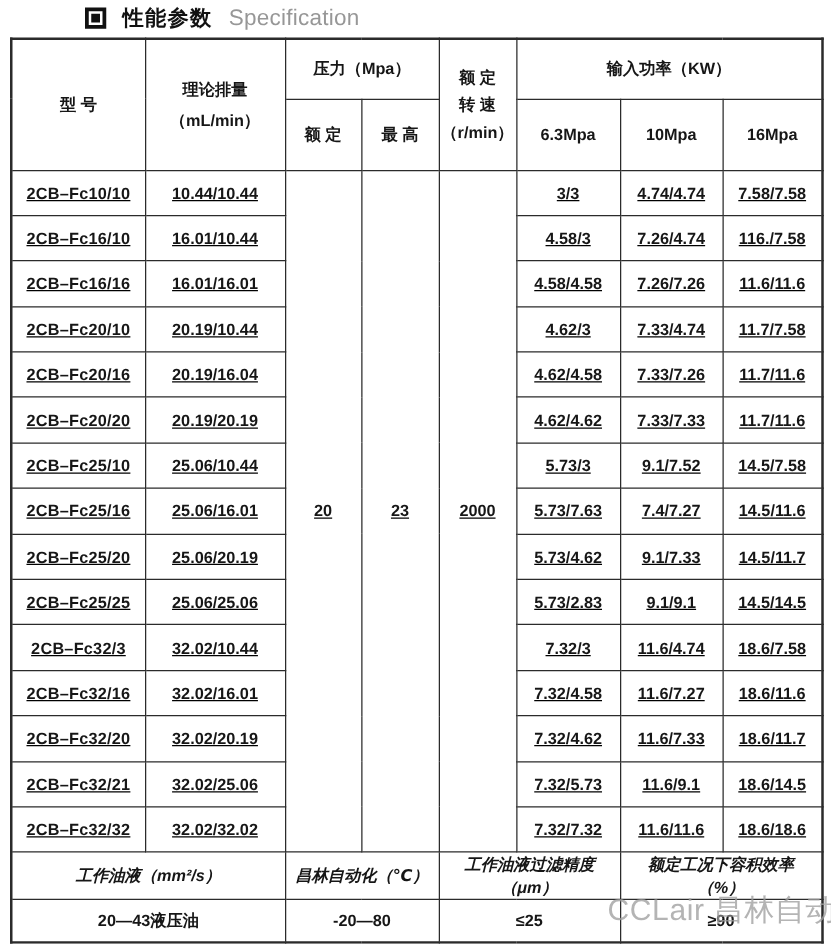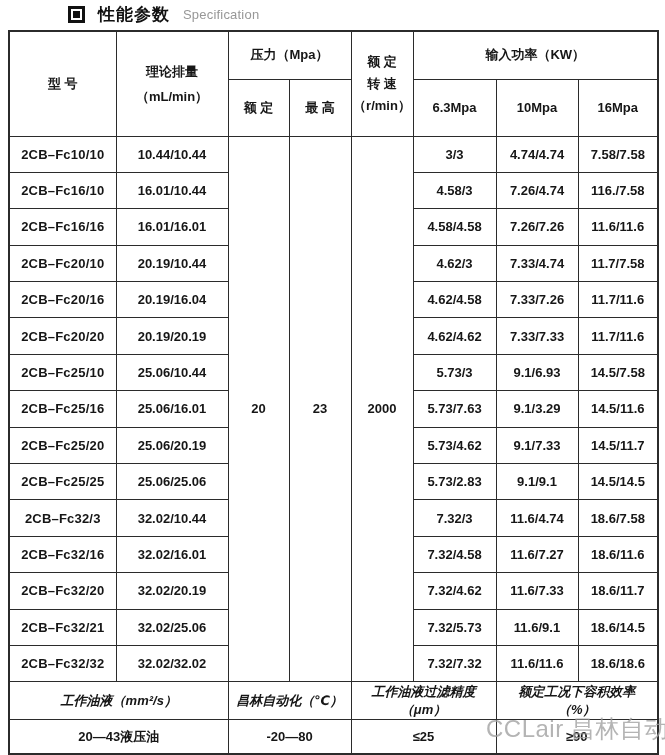--- a/index.html
+++ b/index.html
@@ -11,37 +11,37 @@
   .title-bar{
     position:absolute;left:20px;top:3px;height:22px;
     display:flex;align-items:center;gap:13px;margin-left:48px;
   }
   .icon-sq{
     width:11px;height:11px;border:3px solid #111;
     display:flex;align-items:center;justify-content:center;flex:0 0 auto;
   }
   .icon-sq-inner{width:7px;height:7px;background:#111;}
   .title-zh{font-size:17px;font-weight:bold;color:#111;letter-spacing:1px;}
-  .title-en{font-size:13px;color:#979797;letter-spacing:0.2px;}
+  .title-en{font-size:18px;color:#979797;letter-spacing:0.2px;}
 
   table.spec{
     position:absolute;left:8px;top:30px;width:649px;
     border-collapse:collapse;table-layout:fixed;
     border:2px solid #2b2b2b;
   }
   table.spec td{
     border:1px solid #2b2b2b;
     text-align:center;vertical-align:middle;
     font-weight:bold;color:#161616;
     font-size:13px;padding:0;
     background:#fff;
   }
   tr.hr1{height:48px;}
   tr.hr2{height:57px;}
-  tr.dr{height:36.4px;}
+  tr.dr{height:36.4px;text-decoration:underline;}
   tr.fr1{height:38px;font-style:italic;}
   tr.fr2{height:34px;}
   .hdr-line{line-height:25px;}
   .ftr-line{line-height:18px;}
   td.model-cell{letter-spacing:0.2px;}
 
   .watermark{
     position:absolute;left:486px;top:712px;width:176px;
     font-size:24px;line-height:34px;
     color:#9f9f9f;opacity:0.78;
@@ -137,28 +137,28 @@
         <td class="model-cell">2CB–Fc20/20</td>
         <td>20.19/20.19</td>
         <td>4.62/4.62</td>
         <td>7.33/7.33</td>
         <td>11.7/11.6</td>
       </tr>
       <tr class="dr">
         <td class="model-cell">2CB–Fc25/10</td>
         <td>25.06/10.44</td>
         <td>5.73/3</td>
-        <td>9.1/6.93</td>
+        <td>9.1/7.52</td>
         <td>14.5/7.58</td>
       </tr>
       <tr class="dr">
         <td class="model-cell">2CB–Fc25/16</td>
         <td>25.06/16.01</td>
         <td>5.73/7.63</td>
-        <td>9.1/3.29</td>
+        <td>7.4/7.27</td>
         <td>14.5/11.6</td>
       </tr>
       <tr class="dr">
         <td class="model-cell">2CB–Fc25/20</td>
         <td>25.06/20.19</td>
         <td>5.73/4.62</td>
         <td>9.1/7.33</td>
         <td>14.5/11.7</td>
       </tr>
       <tr class="dr">

